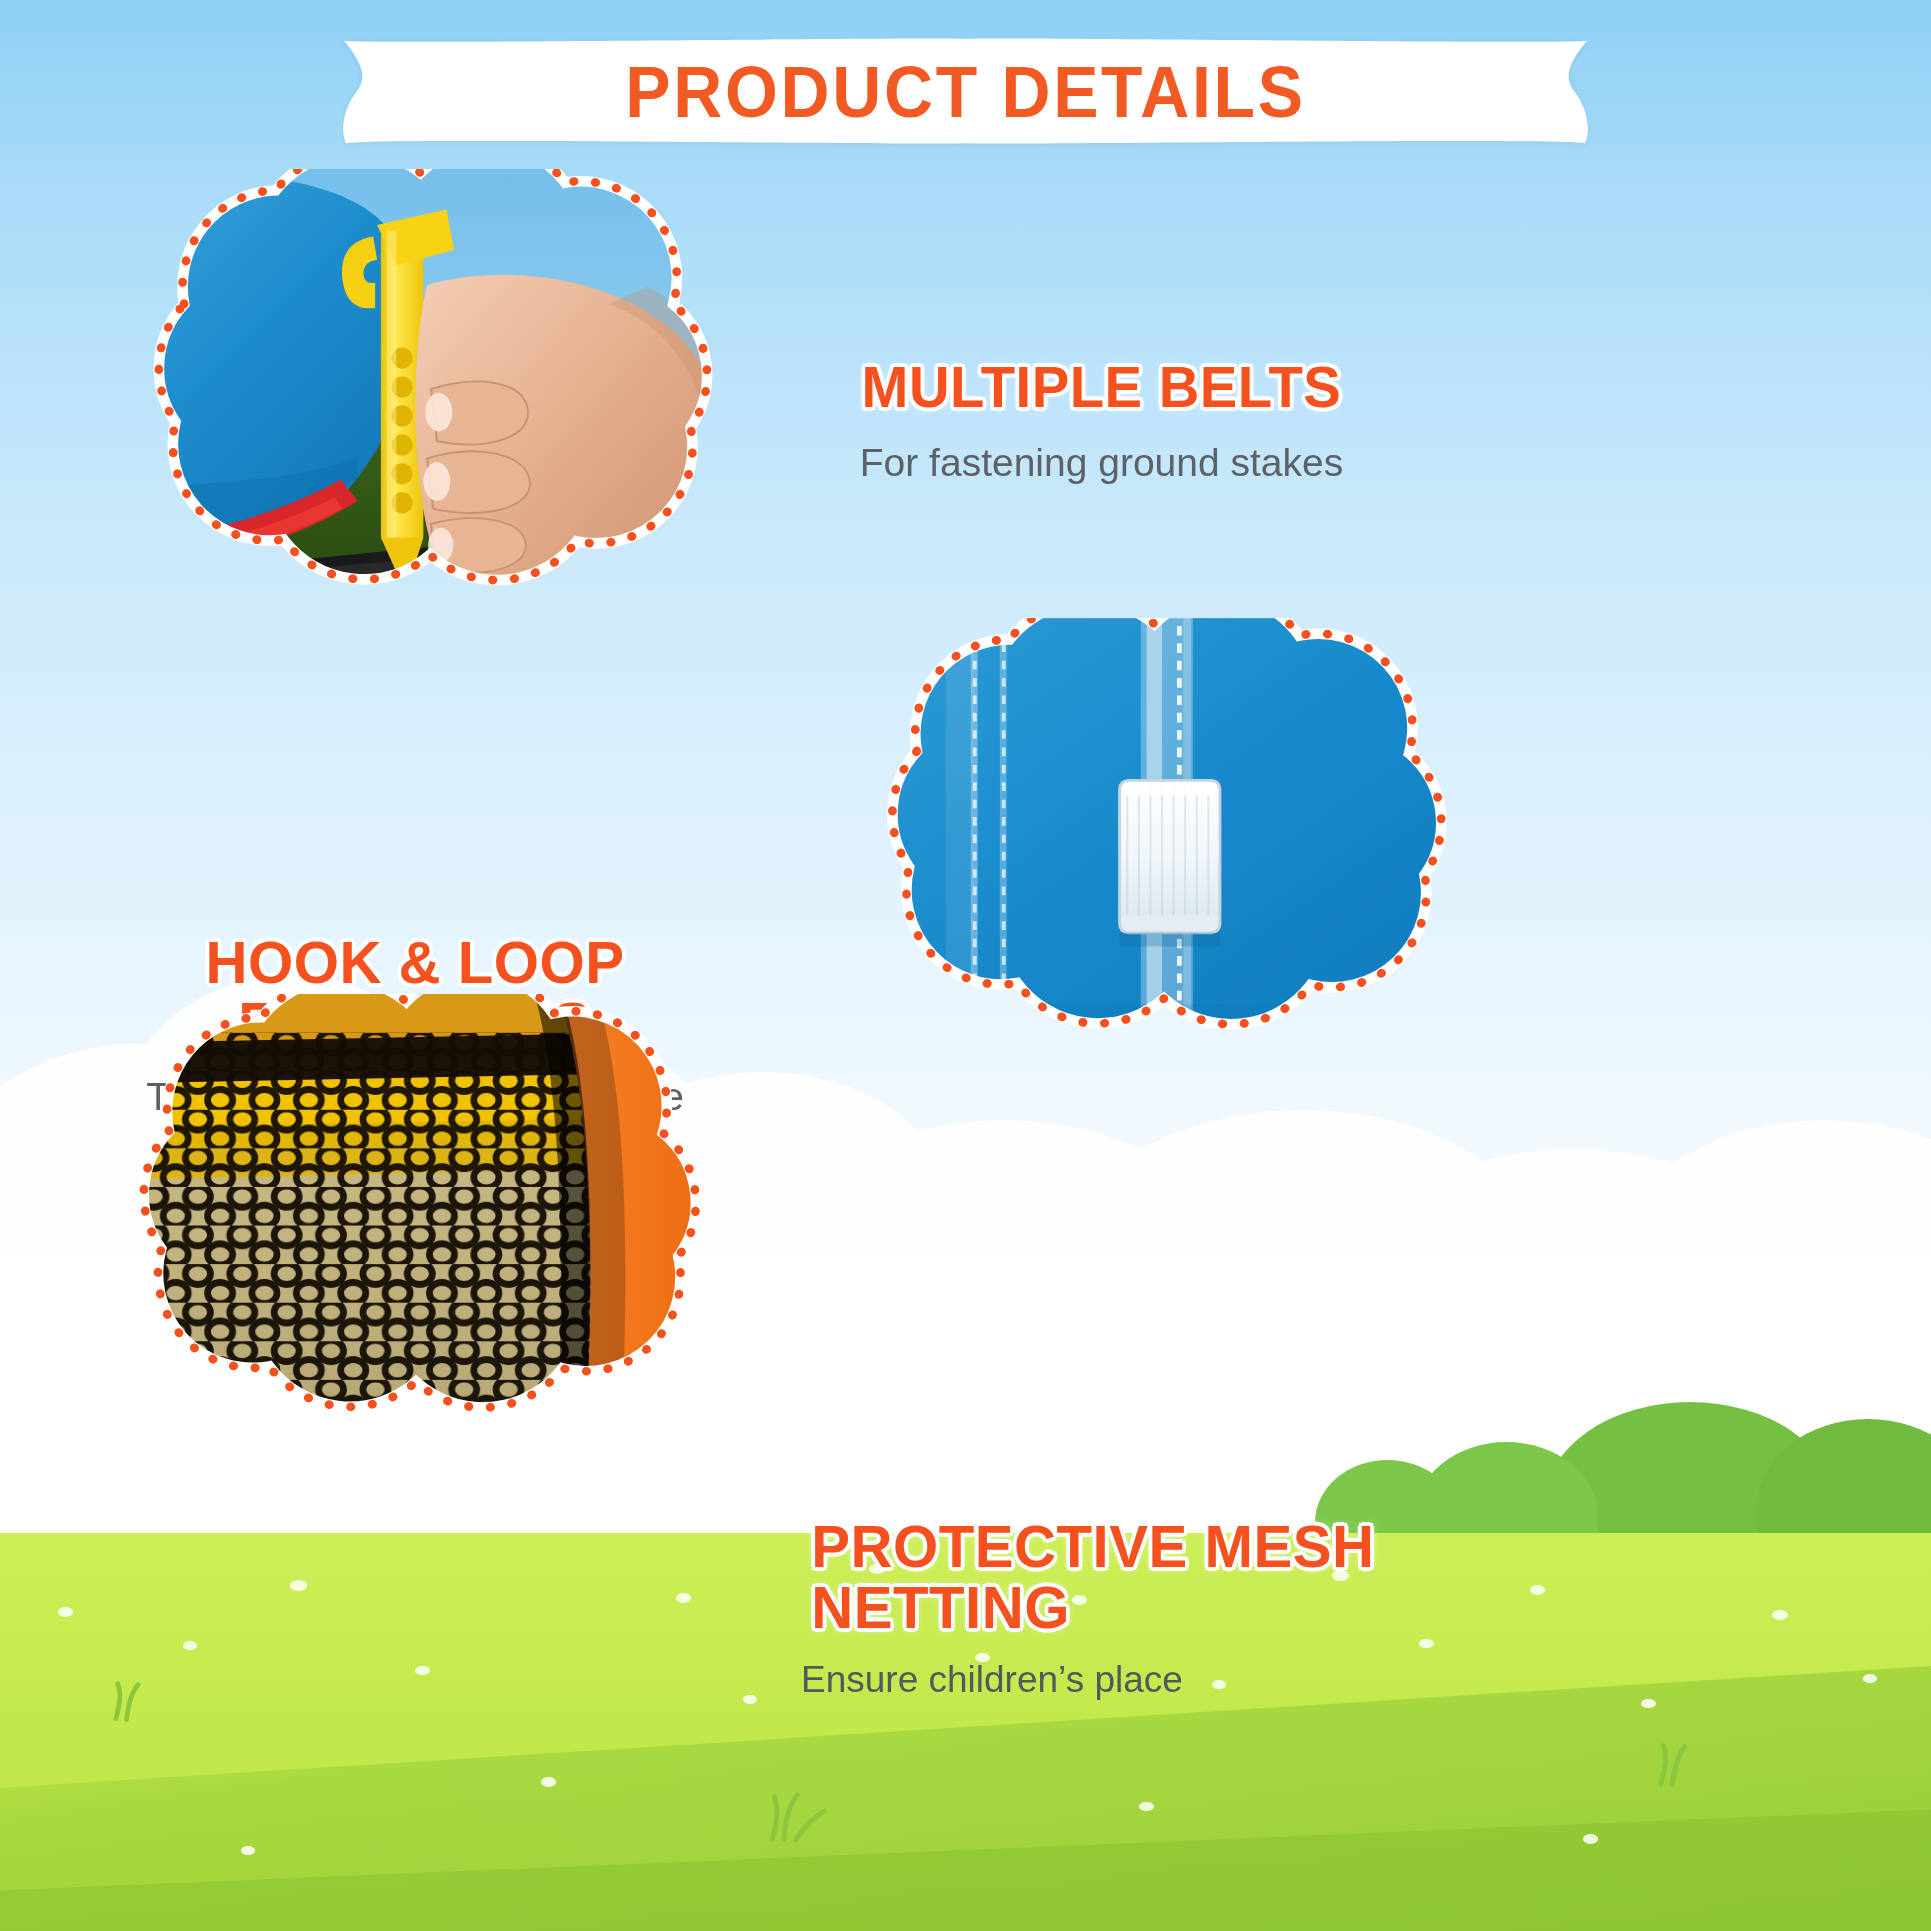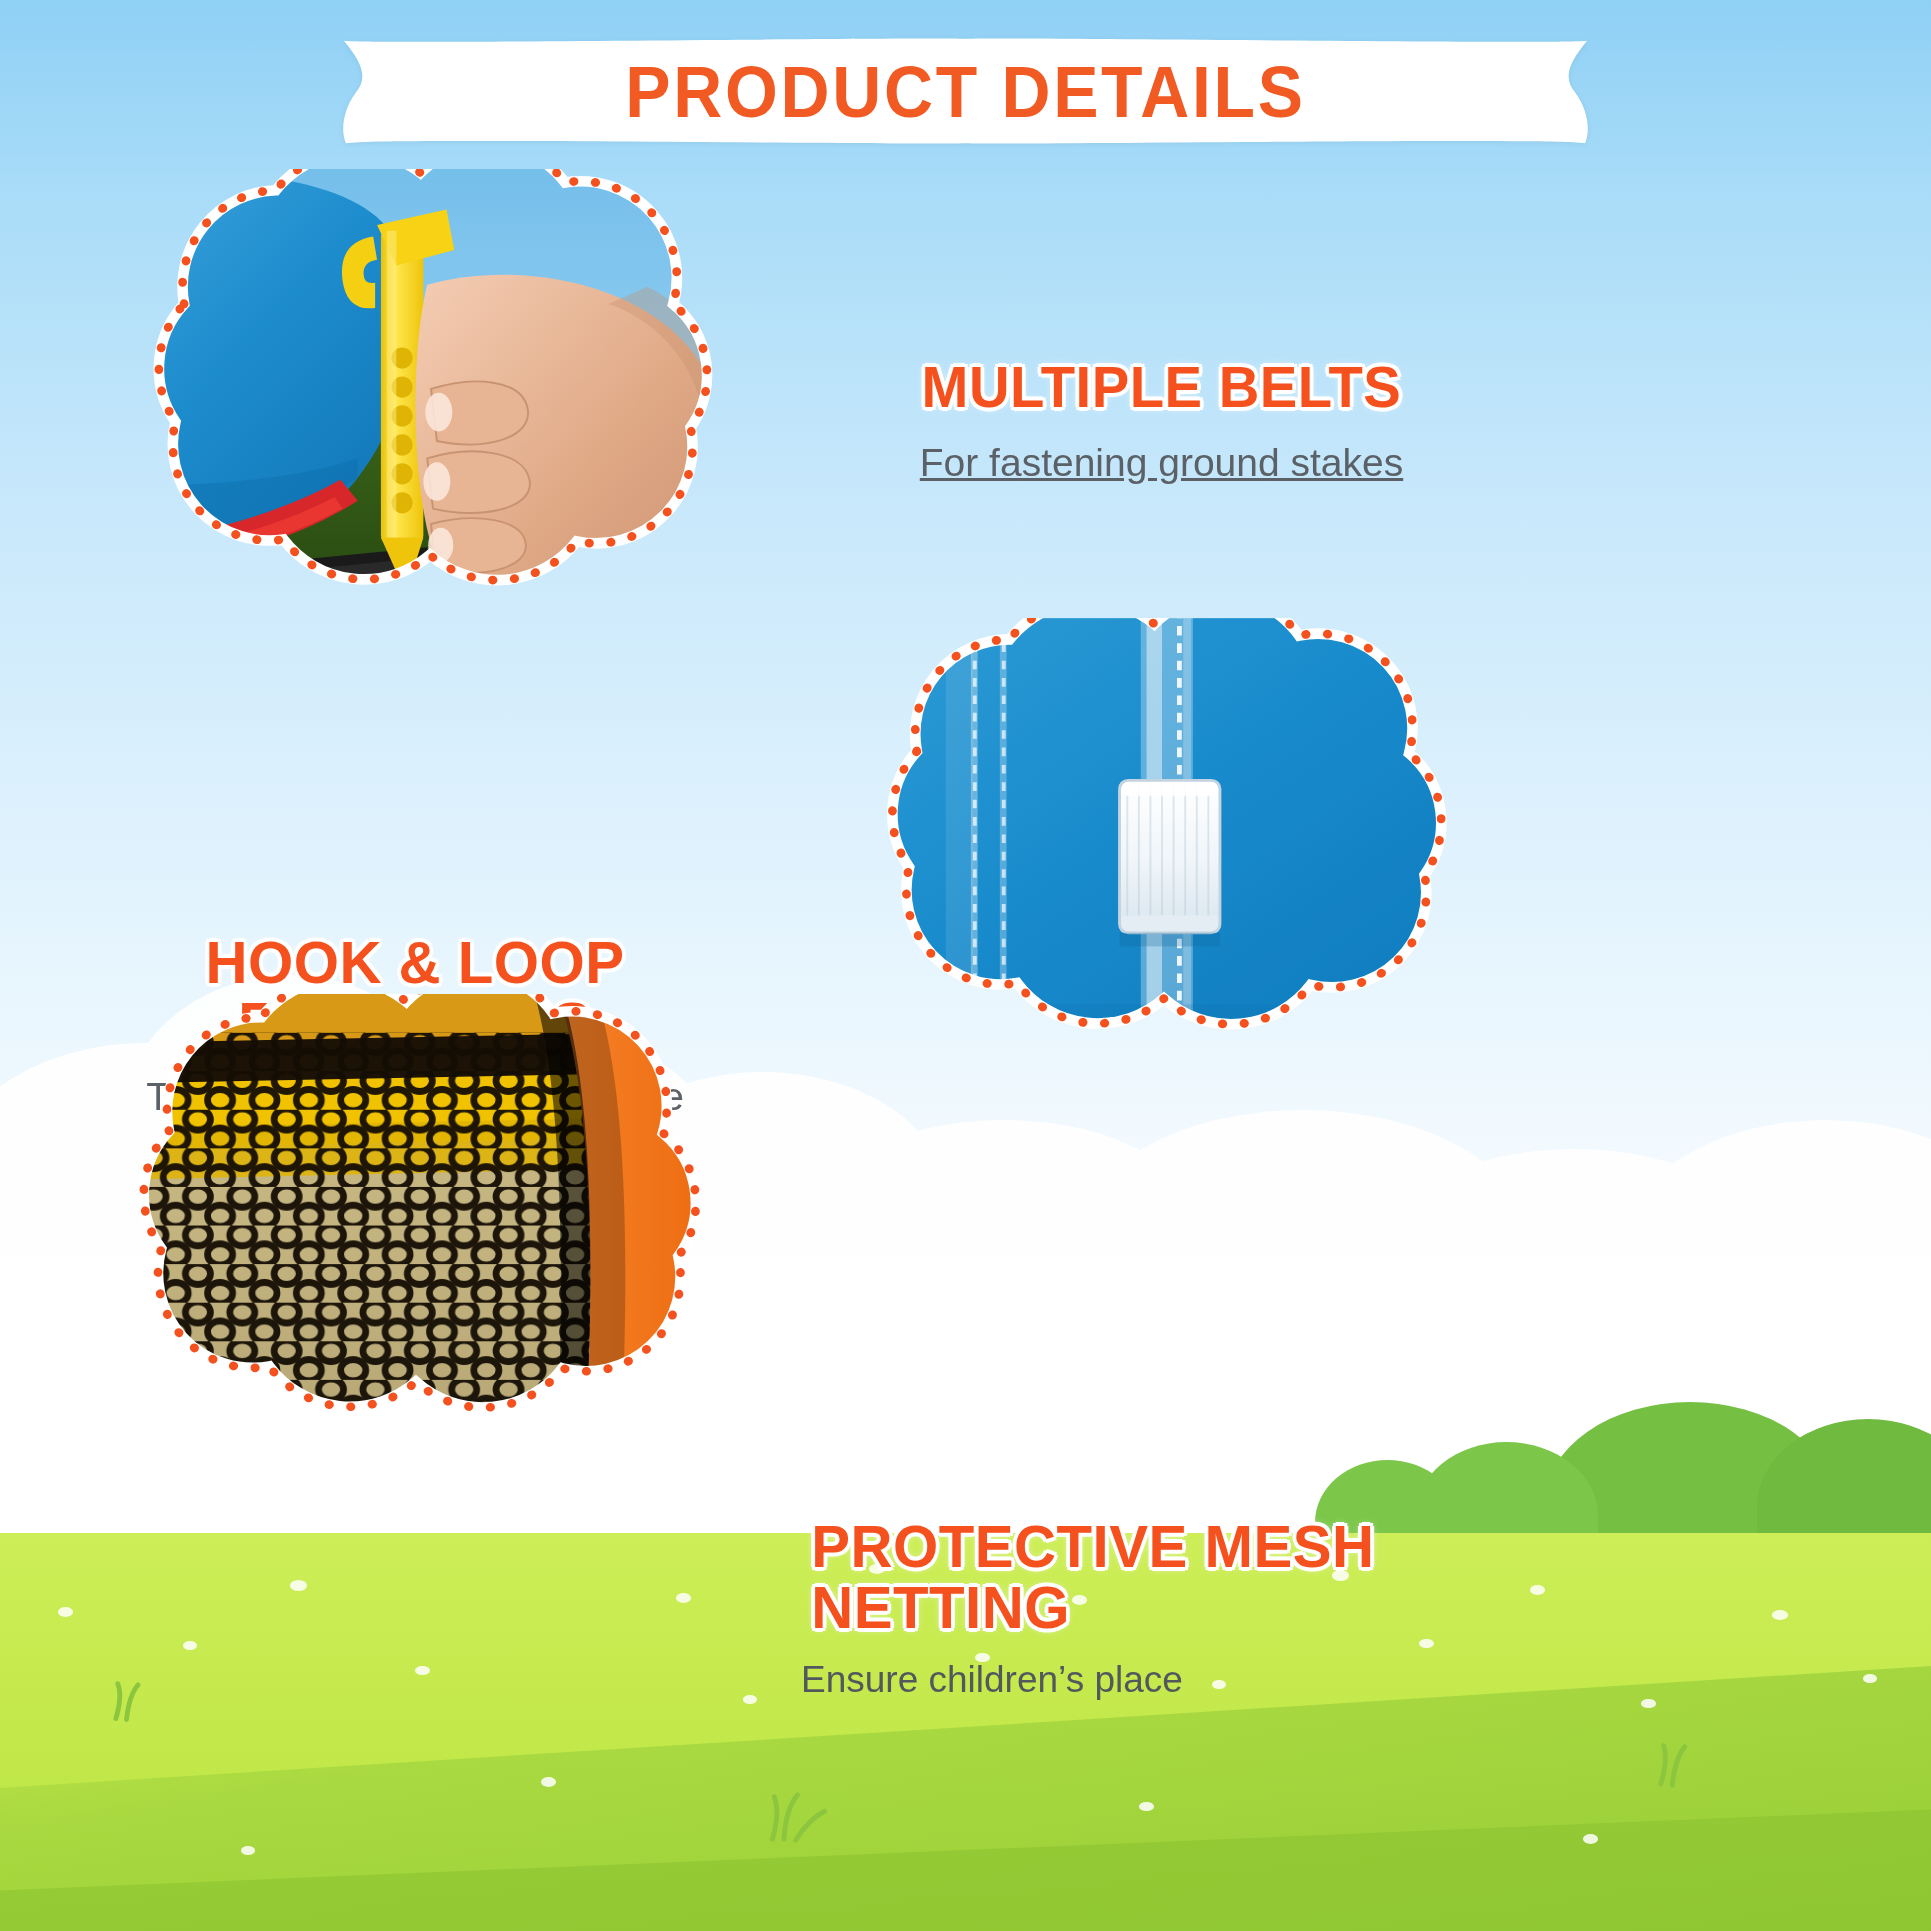--- a/index.html
+++ b/index.html
@@ -58,23 +58,23 @@
       -3.9px 0 0 #fff, 3.9px 0 0 #fff, 0 -3.9px 0 #fff, 0 3.9px 0 #fff,
       -2.9px -2.9px 0 #fff, 2.9px -2.9px 0 #fff, -2.9px 2.9px 0 #fff, 2.9px 2.9px 0 #fff,
       0 0 8.7px rgba(255,255,255,.95);
   }
   .f-sub{
     color:#5b6166;
     font-family:"Liberation Sans", sans-serif;
     font-weight:normal;
   }
 
-  #f1{left:862px;top:357px;width:599px;text-align:center;}
+  #f1{left:802px;top:357px;width:599px;text-align:center;}
   #f1 .f-title{font-size:58px;transform:scaleX(.97);}
-  #f1 .f-sub{font-size:39px;margin-top:25px;text-decoration:underline;}
+  #f1 .f-sub{font-size:39px;margin-top:25px;}
 
   #f2{left:106px;top:932px;width:618px;text-align:center;}
   #f2 .f-title{font-size:60px;transform:scaleX(.97);}
   #f2 .f-sub{font-size:39px;margin-top:21px;}
 
   #f3{left:801px;top:1516px;width:676px;text-align:left;}
   #f3 .f-title{font-size:60px;transform:scaleX(.97);}
   #f3 .f-sub{font-size:37px;margin-top:21px;color:#53585c;}
 </style>
 </head>

